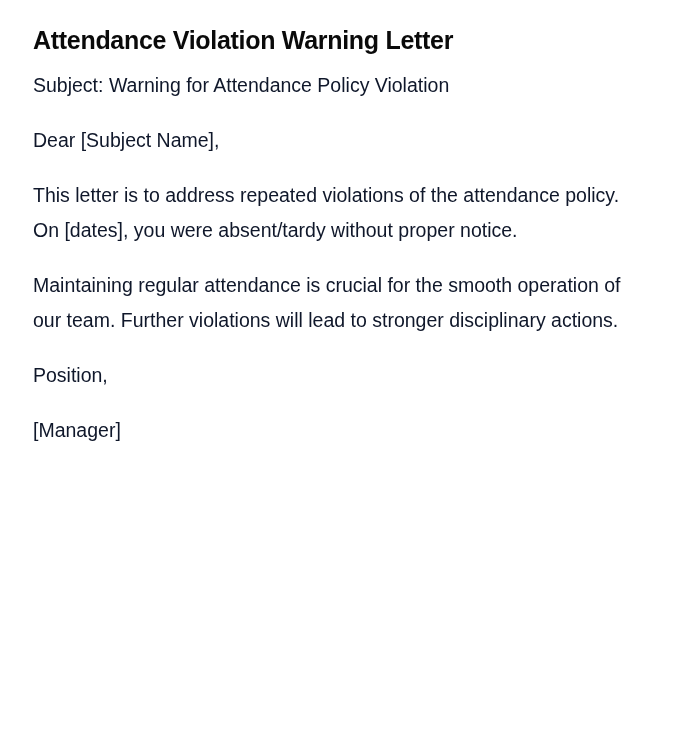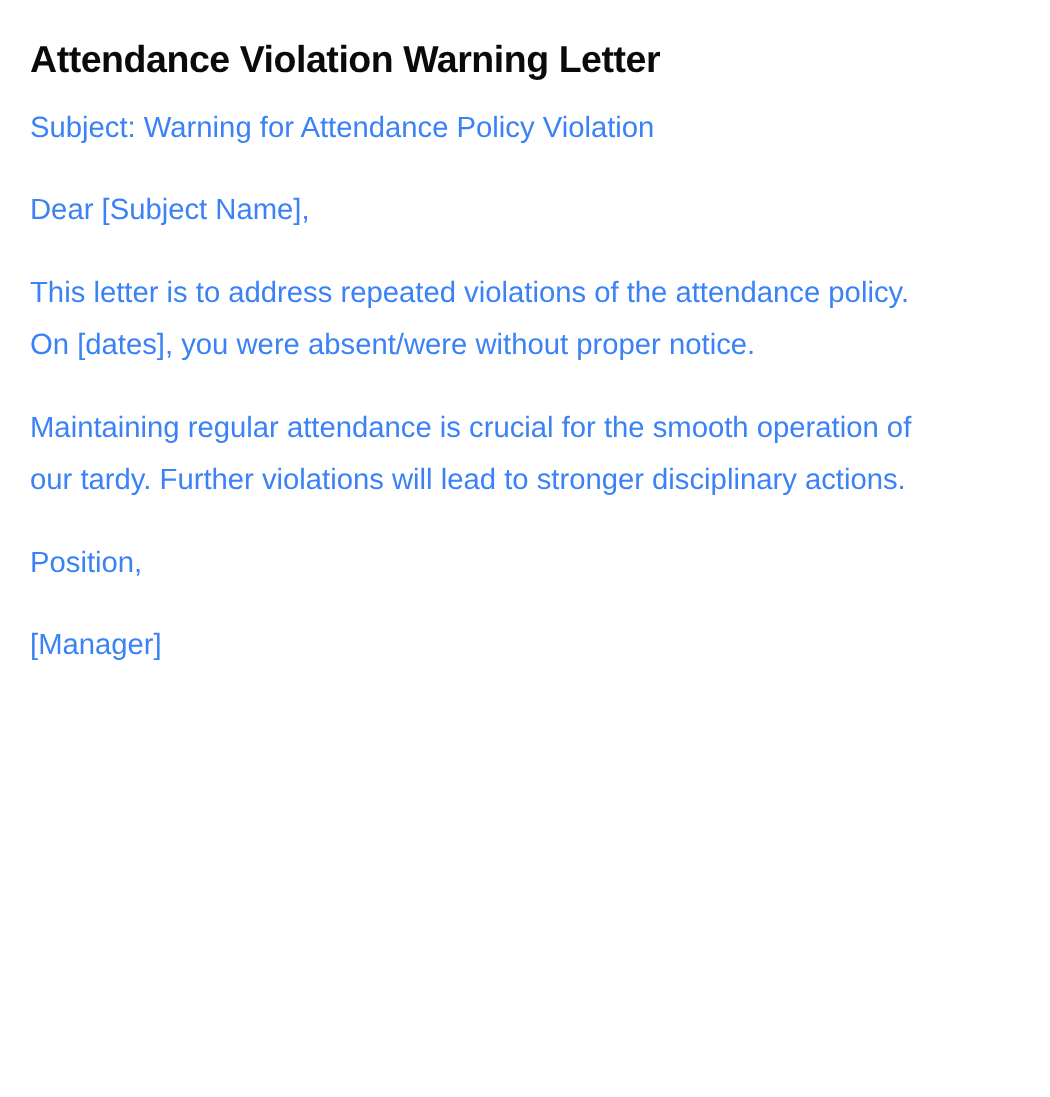--- a/index.html
+++ b/index.html
@@ -9,54 +9,54 @@
     }
     body {
       width: 700px;
       height: 731px;
       overflow: hidden;
       font-family: "Liberation Sans", "DejaVu Sans", sans-serif;
       color: #111111;
     }
     .page {
       position: relative;
-      padding: 24px 40px 0 20px;
+      padding: 24px 40px 0 33px;
       box-sizing: border-box;
       width: 700px;
     }
     .title {
       font-size: 25px;
       font-weight: bold;
       line-height: 32px;
       margin: 0 0 12px 0;
       letter-spacing: -0.3px;
       color: #0a0a0a;
     }
     .para {
       font-size: 19.5px;
       line-height: 35px;
       margin: 0 0 20px 0;
       width: 600px;
-      color: #3b82f6;
+      color: #0f172a;
     }
     .subject { margin-bottom: 20px; }
   </style>
 </head>
 <body>
 
 <div class="page">
   <h1 class="title">Attendance Violation Warning Letter</h1>
 
   <p class="para subject">Subject: Warning for Attendance Policy Violation</p>
 
   <p class="para">Dear [Subject Name],</p>
 
-  <p class="para">This letter is to address repeated violations of the attendance policy. On [dates], you were absent/were without proper notice.</p>
+  <p class="para">This letter is to address repeated violations of the attendance policy. On [dates], you were absent/tardy without proper notice.</p>
 
-  <p class="para">Maintaining regular attendance is crucial for the smooth operation of our tardy. Further violations will lead to stronger disciplinary actions.</p>
+  <p class="para">Maintaining regular attendance is crucial for the smooth operation of our team. Further violations will lead to stronger disciplinary actions.</p>
 
 
   <p class="para">Position,</p>
 
 
   <p class="para">[Manager]</p>
 
 </div>
 
 </body></html>

